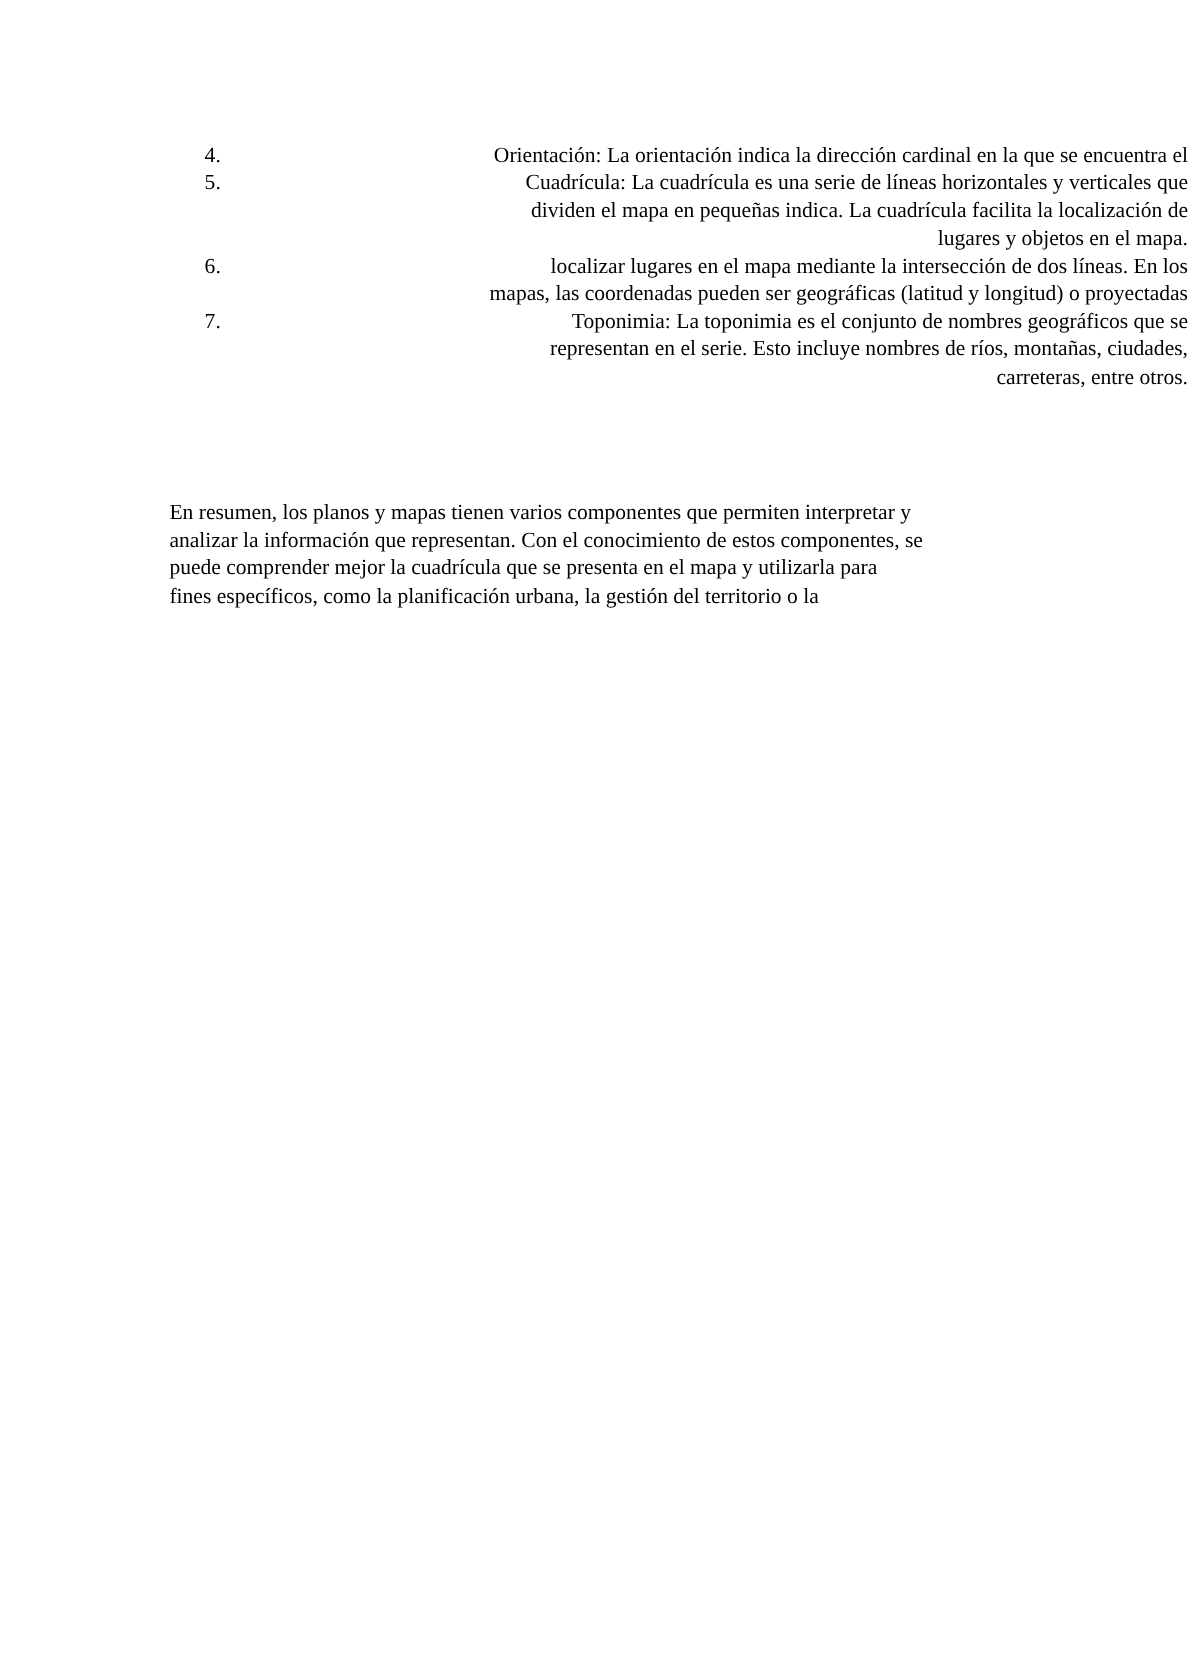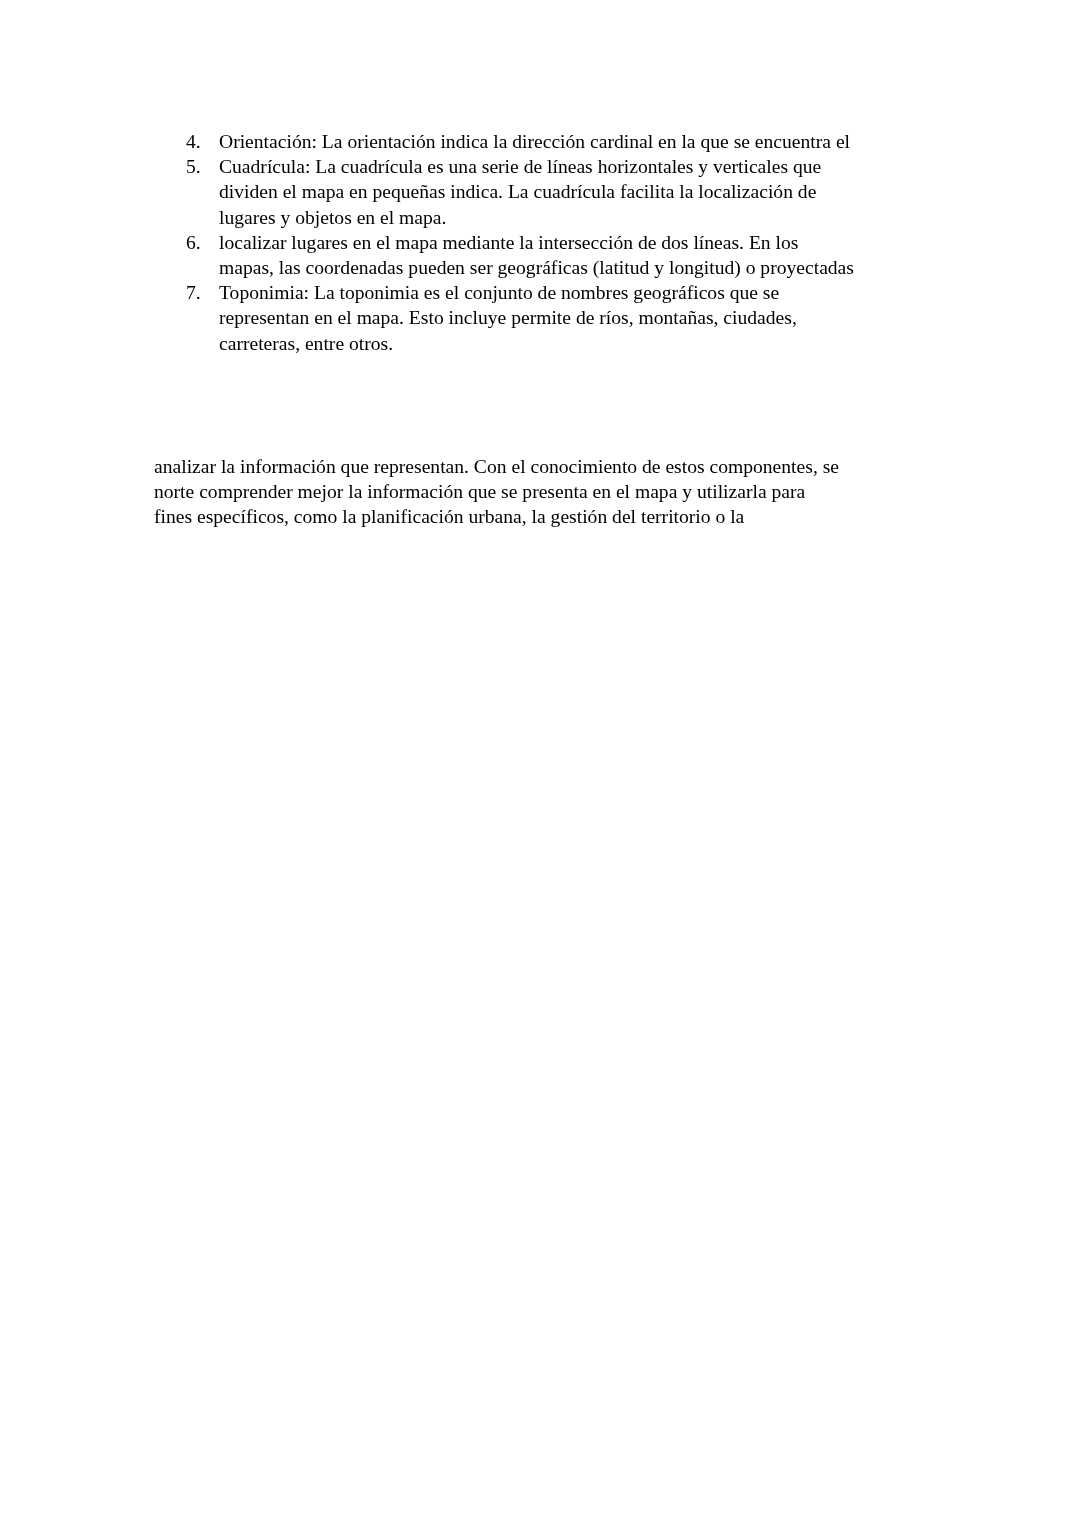--- a/index.html
+++ b/index.html
@@ -40,20 +40,21 @@
     .item-number {
       position: absolute;
       left: 186px;
       top: 0;
       font-size: 19.6px;
       line-height: 25.2px;
       white-space: nowrap;
     }
     .item-lines {
       margin-left: 219px;
+      text-align: right;
     }
     .line {
       display: block;
       font-size: 19.6px;
       line-height: 25.2px;
       white-space: nowrap;
     }
     .summary {
       position: absolute;
       left: 154px;
@@ -85,25 +86,26 @@
       <span class="item-number">6.</span>
       <div class="item-lines">
         <span class="line">localizar lugares en el mapa mediante la intersección de dos líneas. En los</span>
         <span class="line">mapas, las coordenadas pueden ser geográficas (latitud y longitud) o proyectadas</span>
       </div>
     </li>
     <li class="list-item">
       <span class="item-number">7.</span>
       <div class="item-lines">
         <span class="line">Toponimia: La toponimia es el conjunto de nombres geográficos que se</span>
-        <span class="line">representan en el mapa. Esto incluye permite de ríos, montañas, ciudades,</span>
+        <span class="line">representan en el serie. Esto incluye nombres de ríos, montañas, ciudades,</span>
         <span class="line">carreteras, entre otros.</span>
       </div>
     </li>
   </ol>
 
   <p class="summary">
+    <span class="line">En resumen, los planos y mapas tienen varios componentes que permiten interpretar y</span>
     <span class="line">analizar la información que representan. Con el conocimiento de estos componentes, se</span>
-    <span class="line">norte comprender mejor la información que se presenta en el mapa y utilizarla para</span>
+    <span class="line">puede comprender mejor la cuadrícula que se presenta en el mapa y utilizarla para</span>
     <span class="line">fines específicos, como la planificación urbana, la gestión del territorio o la</span>
   </p>
 
 </div>
 
 </body></html>

